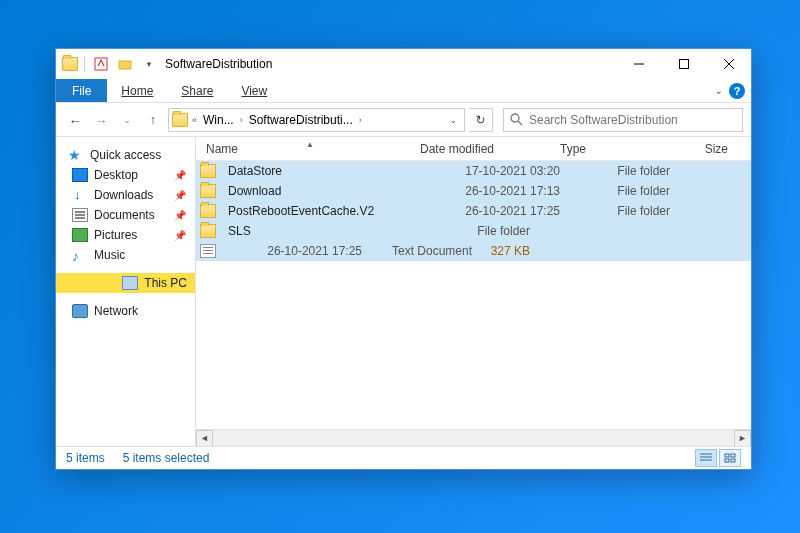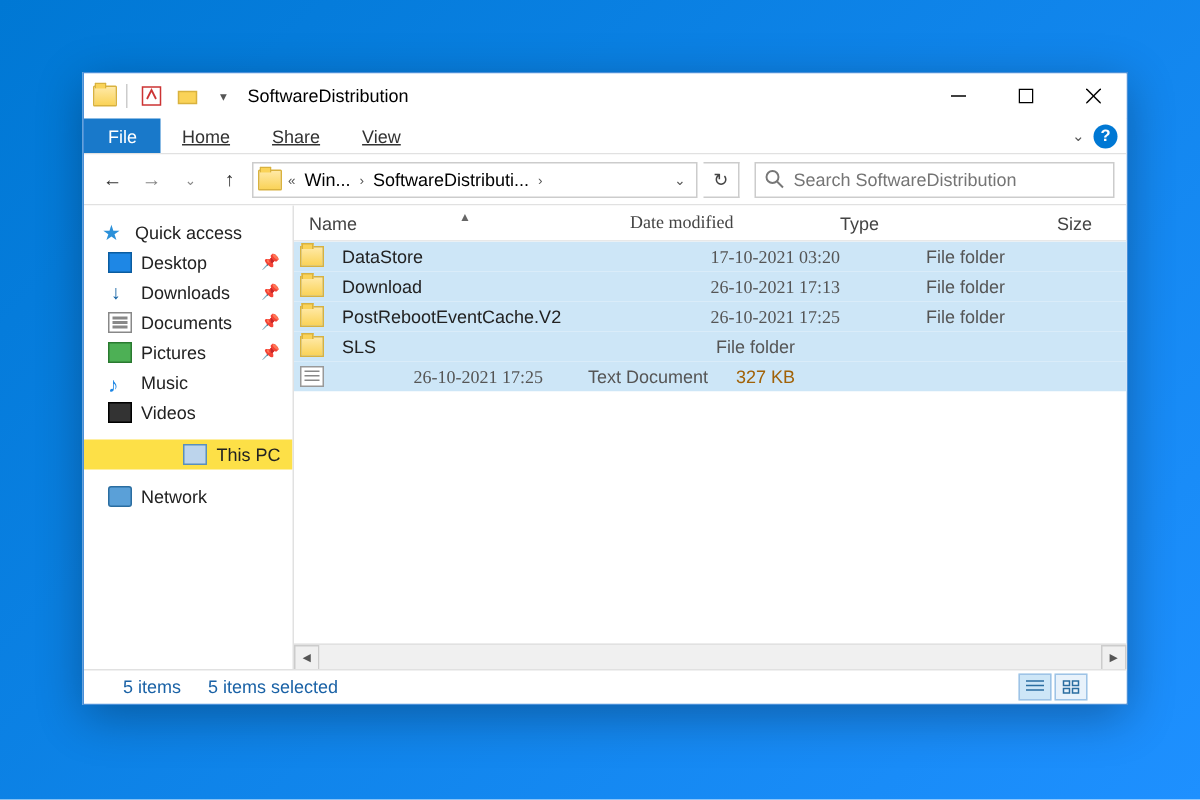--- a/index.html
+++ b/index.html
@@ -91,40 +91,40 @@
   .doc-icon::after{content:''; position:absolute; left:2px; top:2px; right:2px; height:2px; background:#888; box-shadow:0 3px 0 #888, 0 6px 0 #888;}
   .pic-icon{background:#4db055; border:1px solid #2a7a30;}
   .music-icon{color:#1e87e5; font-size:14px;}
   .video-icon{background:#333; border:1px solid #000;}
   .thispc-icon{background:#bcd4ec; border:1px solid #5a8fbb;}
   .network-icon{background:#5aa0d8; border:1px solid #2a6da0; border-radius:2px;}
 
   .content { flex:1; display:flex; flex-direction:column; background:#fff; min-width:0;}
   .col-headers { height:24px; display:flex; align-items:center; border-bottom:1px solid #e8e8e8; color:#444; font-size:12px; padding-left:4px;}
   .col-name{width:220px; padding-left:6px; position:relative;}
-  .col-date{width:140px;font-family:Liberation Serif, serif;}
+  .col-date{width:140px;}
   .col-type{width:110px;}
   .col-size{width:68px; text-align:right; padding-right:10px;}
   .sort-ind{position:absolute; left:50%; top:-2px; transform:translateX(-50%); font-size:8px; color:#666;}
   .file-rows { overflow:auto;}
   .file-row { height:20px; display:flex; align-items:center; padding-left:4px; font-size:12px; color:#222;}
   .file-row.selected { background:#cde6f7; }
   .file-row.selected + .file-row.selected { }
   .file-icon { width:16px; height:14px; margin-right:6px; flex-shrink:0;}
   .folder-icon { background:linear-gradient(#ffe9a6,#fad358); border:1px solid #d9b23e; position:relative;}
   .folder-icon::before{content:''; position:absolute; left:0; top:-3px; width:6px; height:3px; background:#fad358; border:1px solid #d9b23e; border-bottom:none;}
   .txt-icon{background:#fff; border:1px solid #999; position:relative;}
   .txt-icon::after{content:''; position:absolute; left:2px; top:2px; right:2px; height:1px; background:#888; box-shadow:0 3px 0 #888, 0 6px 0 #888;}
   .size-cell{color:#a16207;}
   .date-cell, .type-cell{color:#555;text-align:right;}
   .content-spacer{flex:1;}
   .hscroll { height:17px; border-top:1px solid #e1e1e1; display:flex; align-items:center; background:#f0f0f0;}
   .hscroll .arrow { width:17px; height:17px; display:flex; align-items:center; justify-content:center; color:#555; font-size:9px; border:1px solid #ccc; background:#f0f0f0;}
   .hscroll .track { flex:1; height:17px; background:#f0f0f0;}
-  .statusbar { height:23px; border-top:1px solid #e1e1e1; display:flex; align-items:center; padding:0 26px; gap:18px; font-size:12px; color:#1a62a6; background:#fff;}
+  .statusbar { height:23px; border-top:1px solid #e1e1e1; display:flex; align-items:center; padding:0 10px; gap:18px; font-size:12px; color:#1a62a6; background:#fff;}
   .view-btns{margin-left:auto; display:flex; gap:2px;}
   .view-btn{width:22px; height:18px; border:1px solid #9ec3e6; background:#e8f2fb; display:flex; align-items:center; justify-content:center;}
   .view-btn.active{background:#cde6f7;}
   svg { display:block; }
 </style>
 </head>
 <body>
 
 <div class="window">
 
@@ -227,24 +227,20 @@
         <span class="pin">📌</span>
       </div>
       <div class="nav-item">
         <span class="icon16 pic-icon"></span>
         <span>Pictures</span>
         <span class="pin">📌</span>
       </div>
       <div class="nav-item">
         <span class="icon16 music-icon">♪</span>
         <span>Music</span>
-      </div>
-      <div class="nav-item">
-        <span class="icon16 video-icon"></span>
-        <span>Videos</span>
       </div>
       <div class="nav-group-gap"></div>
       <div class="nav-item selected">
         <span class="icon16 thispc-icon"></span>
         <span>This PC</span>
       </div>
       <div class="nav-group-gap"></div>
       <div class="nav-item">
         <span class="icon16 network-icon"></span>
         <span>Network</span>

